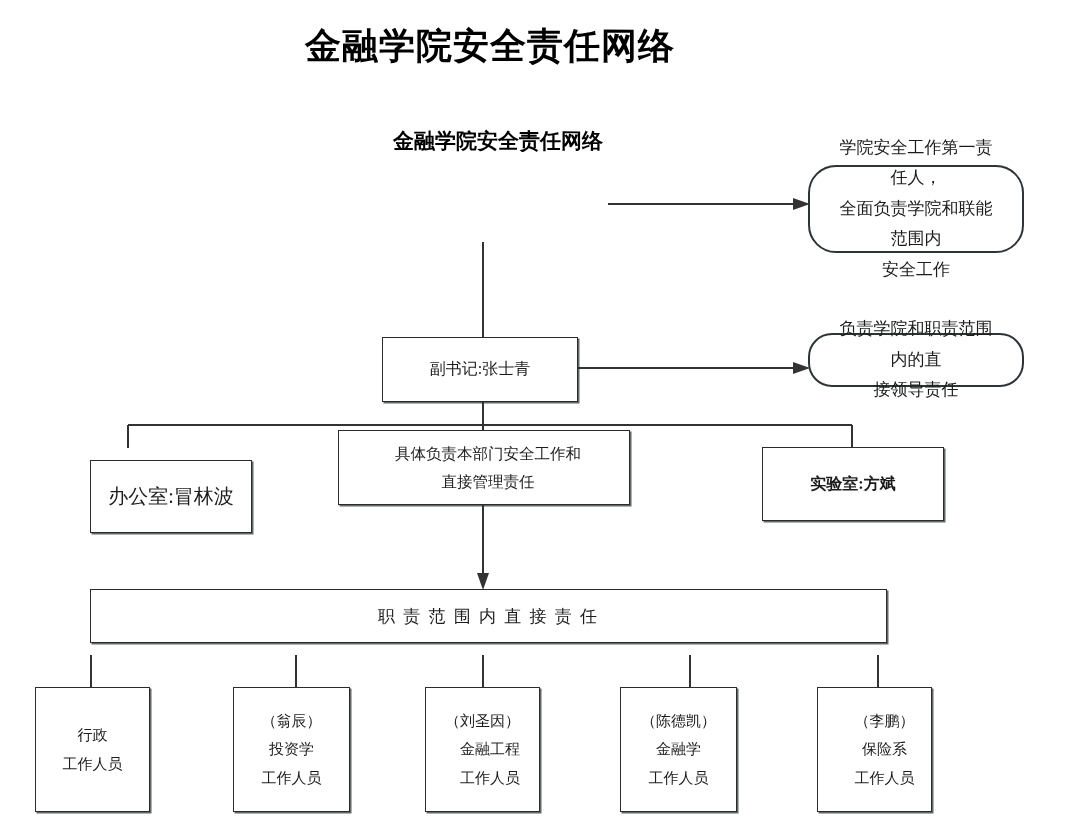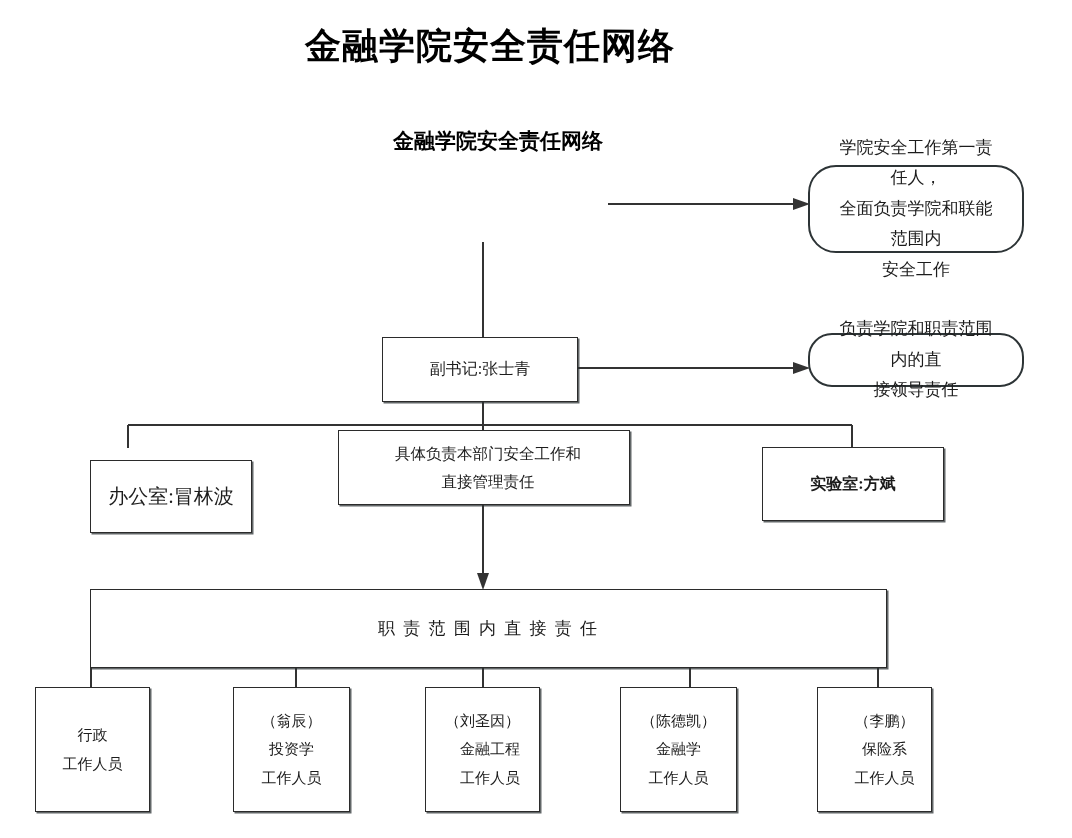--- a/index.html
+++ b/index.html
@@ -53,21 +53,21 @@
     line-height: 1.8;
     padding: 4px 28px;
   }
   .n-leader   { left: 358px; top: 163px; width: 250px; height: 79px;  font-size: 16px; line-height: 2.0; }
   .n-note1    { left: 808px; top: 165px; width: 216px; height: 88px;  }
   .n-deputy   { left: 382px; top: 337px; width: 196px; height: 65px;  font-size: 16px; }
   .n-note2    { left: 808px; top: 333px; width: 216px; height: 54px;  border-radius: 24px; text-align: center; }
   .n-office   { left: 50px;  top: 460px; width: 162px; height: 73px;  font-size: 20px; margin-left: 40px; }
   .n-duty     { left: 338px; top: 430px; width: 292px; height: 75px;  font-size: 15.5px; line-height: 1.75; padding-left: 8px; }
   .n-lab      { left: 762px; top: 447px; width: 182px; height: 74px;  font-size: 16px; font-weight: bold; }
-  .n-direct   { left: 90px;  top: 589px; width: 797px; height: 79px;  font-size: 17px; letter-spacing: 2px; }
+  .n-direct   { left: 90px;  top: 589px; width: 797px; height: 54px;  font-size: 17px; letter-spacing: 2px; }
   .n-staff    { top: 687px; width: 115px; height: 125px; font-size: 15px; line-height: 1.9; }
   .n-staff-1  { left: 35px;  }
   .n-staff-2  { left: 233px; width: 117px; }
   .n-staff-3  { left: 425px; text-align: right; }
   .n-staff-4  { left: 620px; width: 117px; }
   .n-staff-5  { left: 817px; padding-left: 20px; }
 </style>
 </head>
 <body>
 

